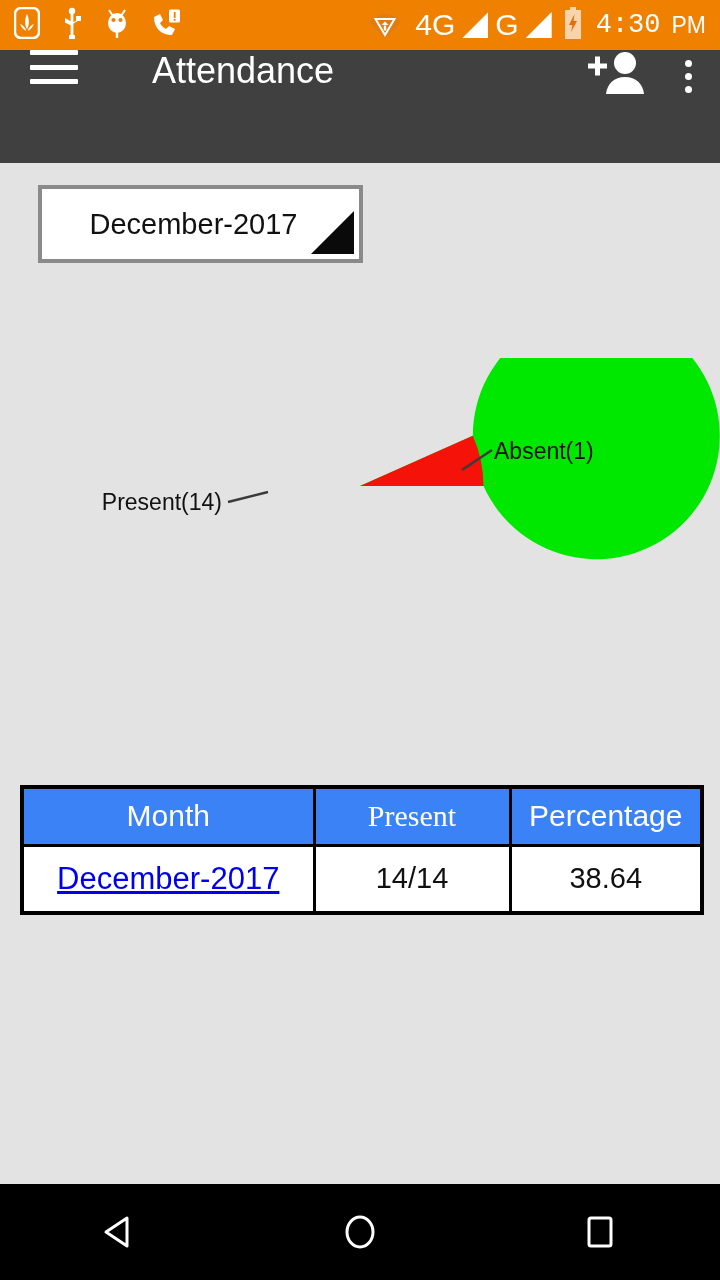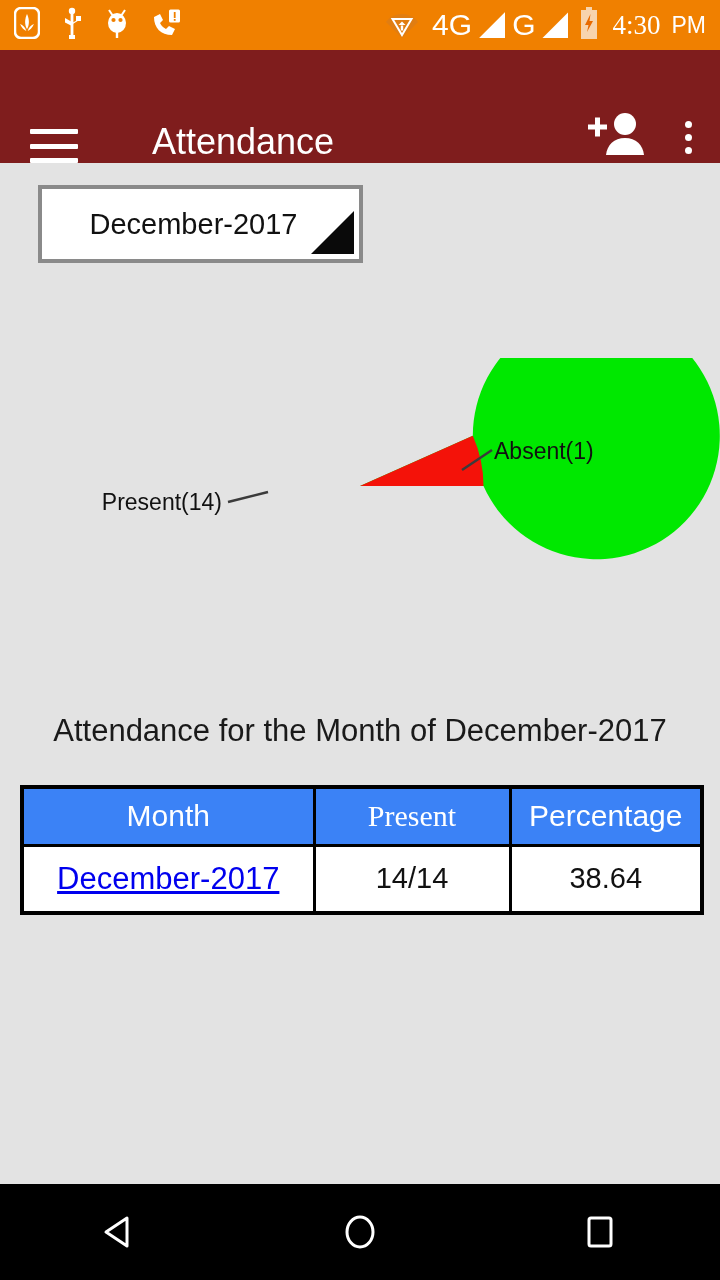--- a/index.html
+++ b/index.html
@@ -18,36 +18,36 @@
     display:flex; align-items:center;
     padding:0 14px;
     position:relative;
     justify-content:space-between;
   }
   #status-left{ display:flex; align-items:center; gap:21px; }
   #status-right{ display:flex; align-items:center; gap:7px; margin-left:auto; }
   .sb-ico{ display:block; }
   #clock{
     color:#fff; font-size:27px; letter-spacing:0px;
-    font-family:Liberation Serif, serif; line-height:1;
+    font-family:Liberation Mono, monospace; line-height:1;
   }
   #clock-ampm{ color:#fff; font-size:23px; margin-left:4px; }
   .net-txt{ color:#fff; font-size:30px; line-height:1; font-family:"Liberation Sans", sans-serif; }
   .sig-tri{
     width:26px; height:26px;
     background:#fff;
     clip-path:polygon(100% 0, 100% 100%, 0 100%);
     display:inline-block;
   }
 
   
   #app-bar{
     height:113px; width:100%;
-    background:#7f1d1d;
-    display:flex; align-items:flex-end;
+    background:#404040;
+    display:flex; align-items:flex-start;
     padding:0 24px 0 30px;
     position:relative;
   }
   #hamburger{
     width:48px; height:34px;
     display:flex; flex-direction:column; justify-content:space-between;
     cursor:pointer;
   }
   #hamburger span{ display:block; height:5px; background:#fff; border-radius:1px; }
   #app-title{
@@ -255,21 +255,20 @@
       <path id="slice-absent" fill="#F41209" d="M 360 128 L 483.5 128.0 A 123.5 123.5 0 0 0 472.8 77.8 Z"></path>
 
       <line x1="228" y1="144" x2="268" y2="134" stroke="#3b3b3b" stroke-width="2.5"></line>
       <text id="label-present" x="222" y="152" text-anchor="end" font-family="Liberation Sans, sans-serif" font-size="23" fill="#111">Present(14)</text>
 
       <line x1="462" y1="112" x2="492" y2="92" stroke="#3b3b3b" stroke-width="2.5"></line>
       <text id="label-absent" x="494" y="101" text-anchor="start" font-family="Liberation Sans, sans-serif" font-size="23" fill="#111">Absent(1)</text>
     </svg>
   </div>
 
-  <div id="attendance-heading">Attendance for the Month of December-2017</div>
 
   <table id="attendance-table">
     <thead>
       <tr>
         <th class="col-month">Month</th>
         <th class="col-present">Present</th>
         <th class="col-pct">Percentage</th>
       </tr>
     </thead>
     <tbody>

